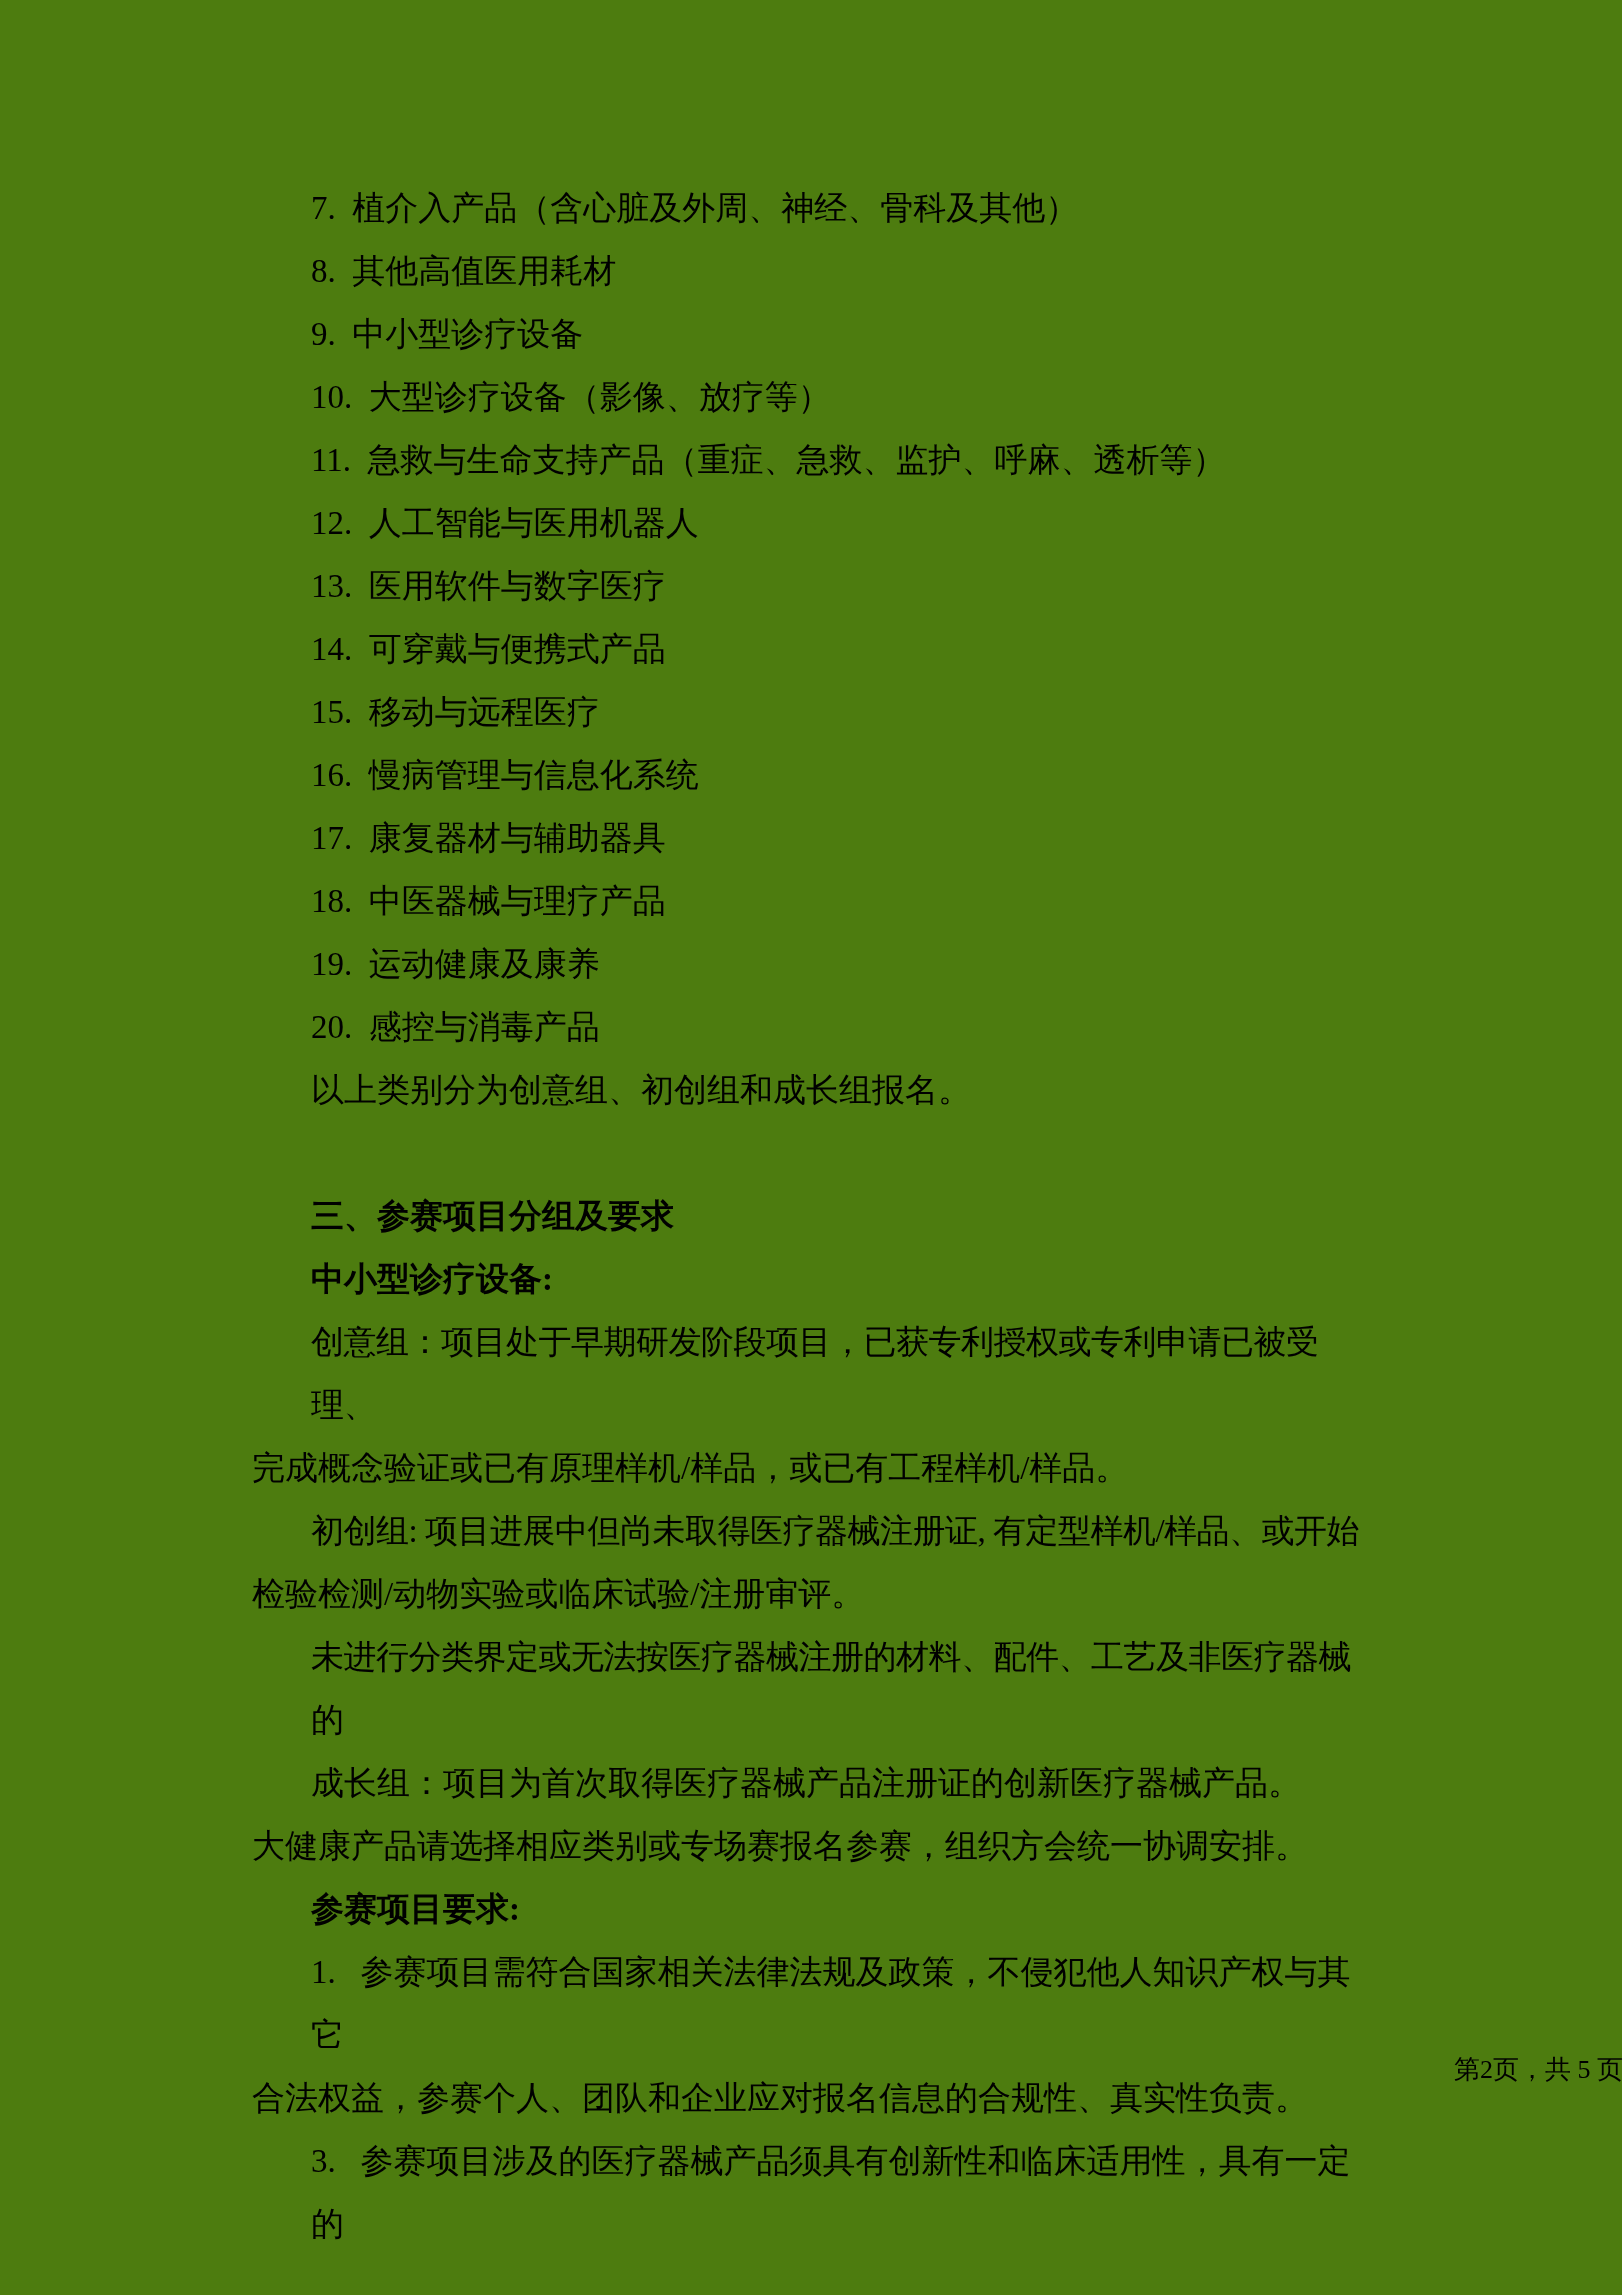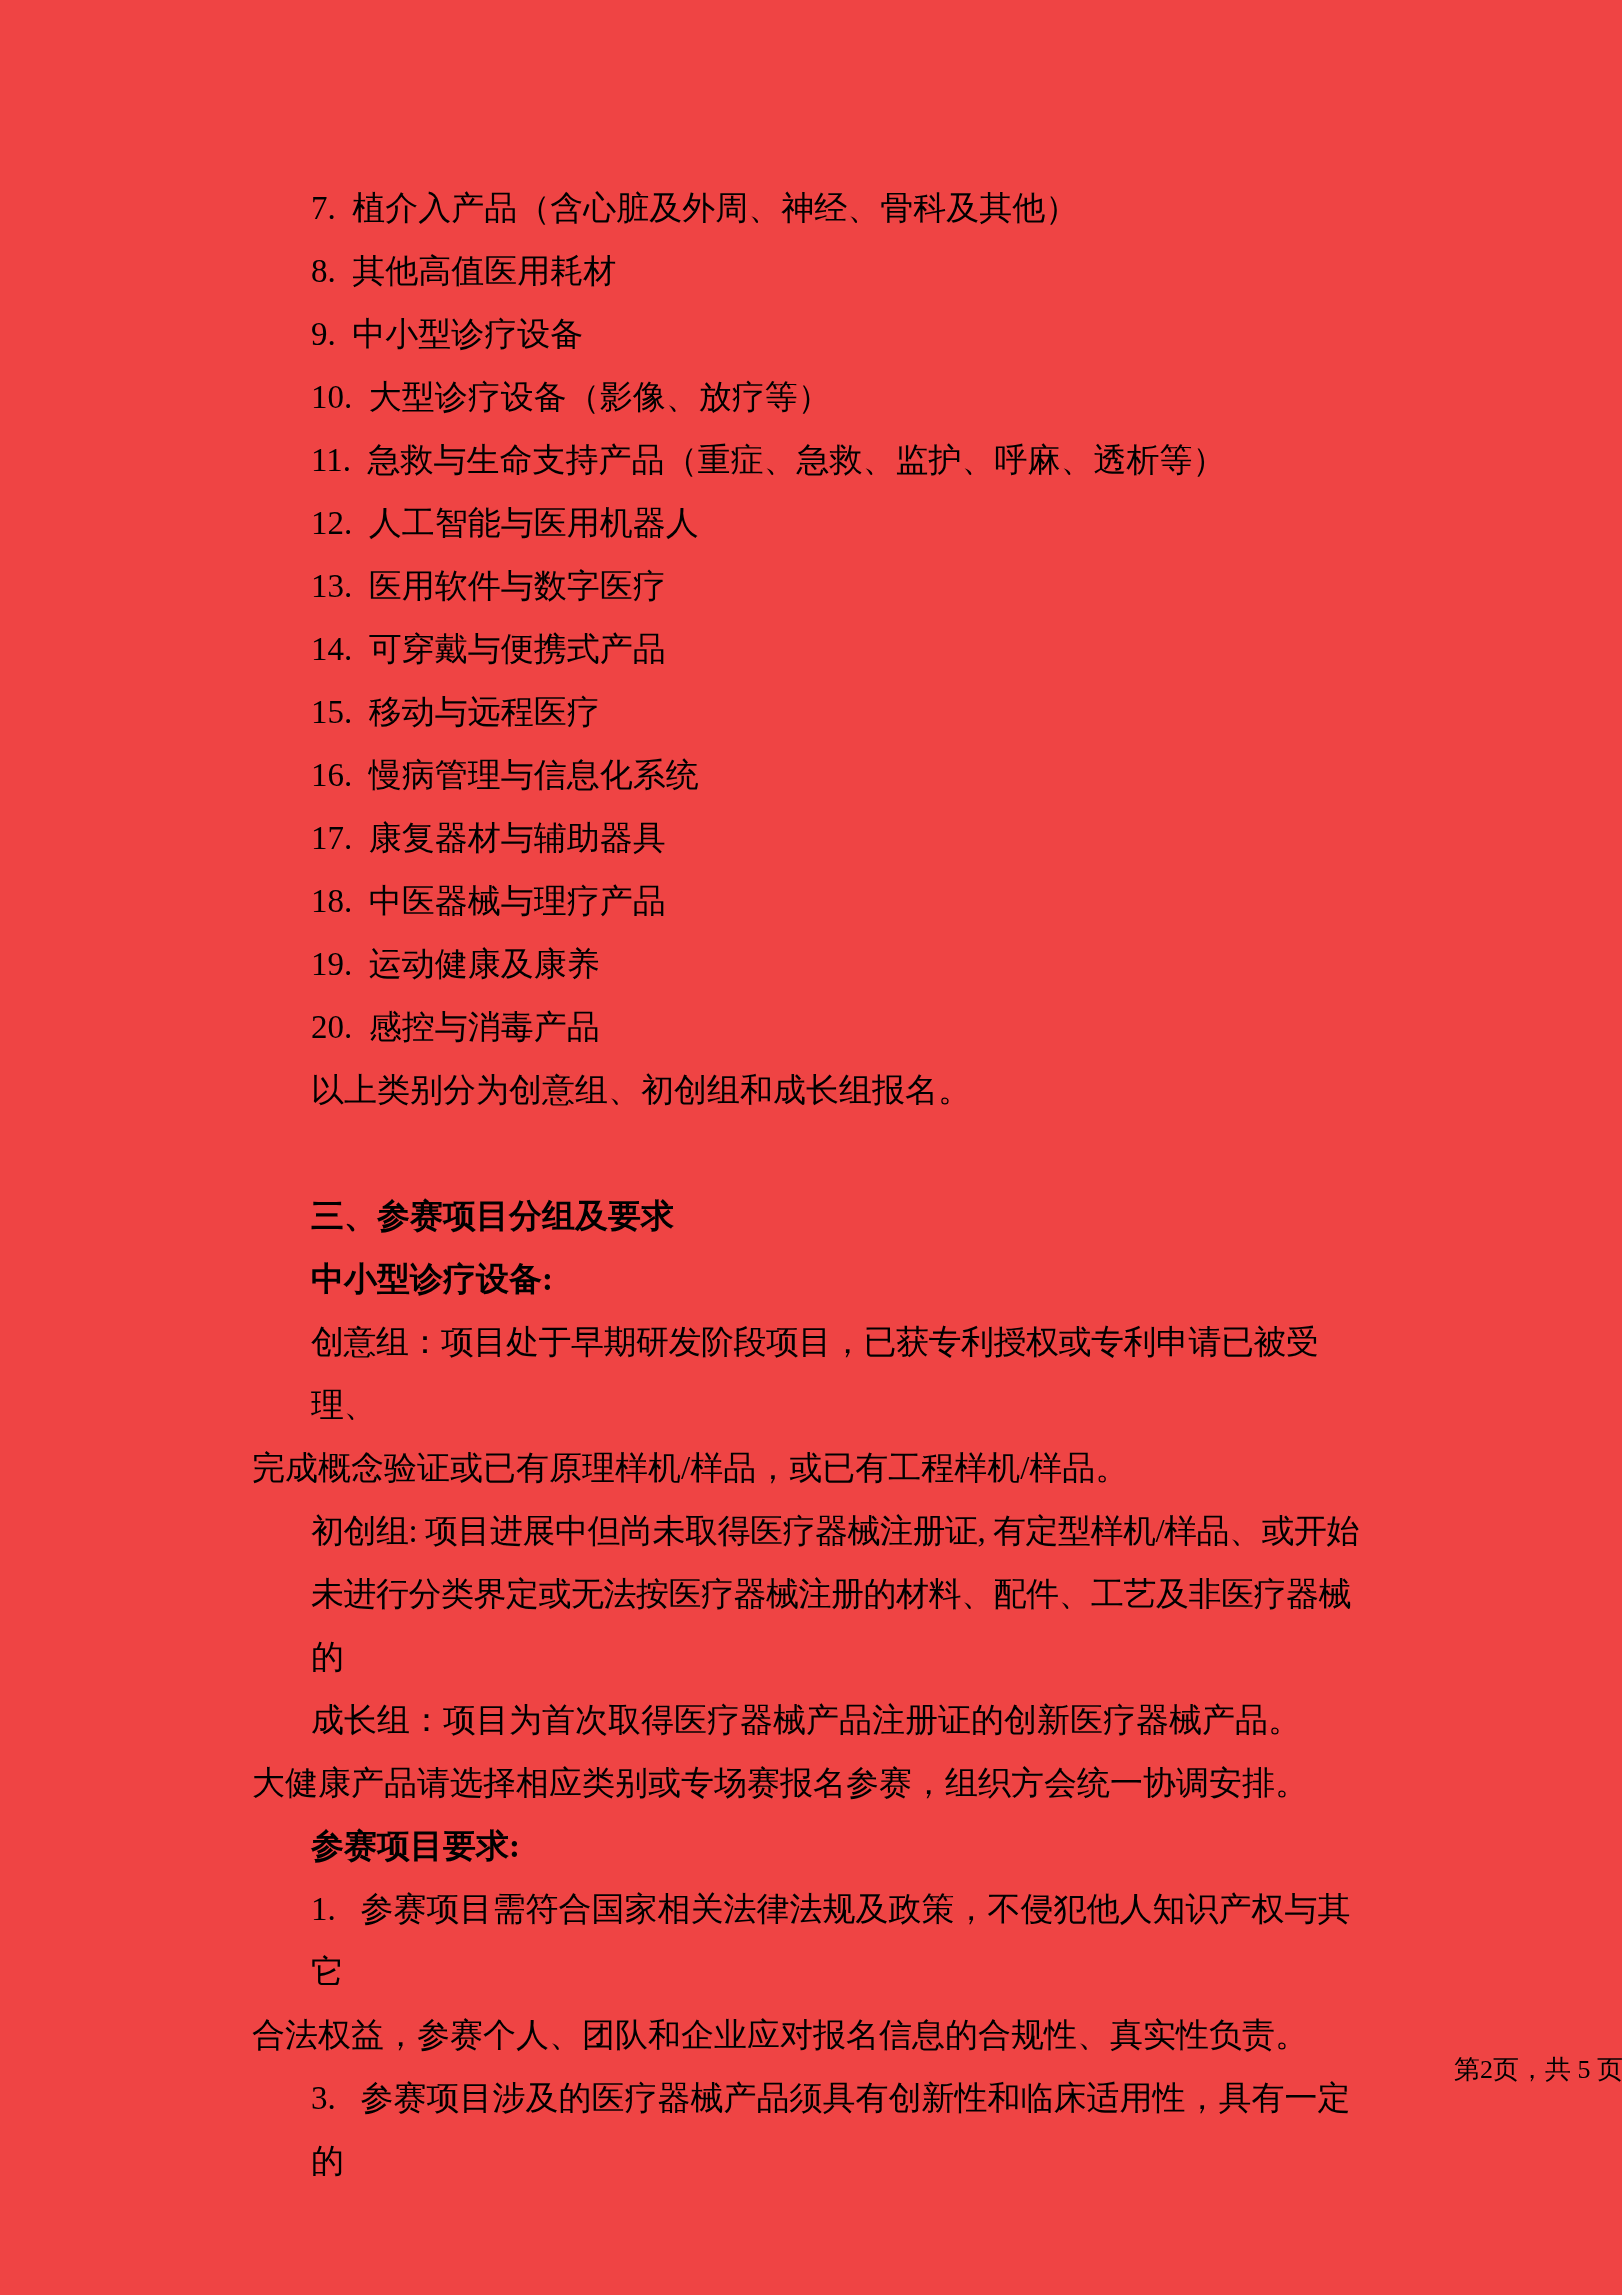--- a/index.html
+++ b/index.html
@@ -1,19 +1,19 @@
 <!DOCTYPE html>
 <html style="font-size:10.5px"><head>
 <meta charset="utf-8">
 <style>
   html,body{margin:0;padding:0;background:#888;}
   .page{
     position:relative;
     width:1623px;height:2295px;
-    background:#ef4444;
+    background:#4d7c0f;
     font-family:"Liberation Serif","DejaVu Serif",serif;
     color:#000;
     margin:0 auto;
     overflow:hidden;
     text-decoration:underline;
   }
   .content{
     position:absolute;
     left:252px;top:177px;
     width:1120px;
@@ -60,20 +60,21 @@
     <div class="line indent">以上类别分为创意组、初创组和成长组报名。</div>
 
     <div class="line"></div>
 
     <div class="line indent bold">三、参赛项目分组及要求</div>
     <div class="line indent bold">中小型诊疗设备:</div>
 
     <div class="line indent tight">创意组：项目处于早期研发阶段项目，已获专利授权或专利申请已被受理、</div>
     <div class="line">完成概念验证或已有原理样机/样品，或已有工程样机/样品。</div>
     <div class="line indent tight">初创组: 项目进展中但尚未取得医疗器械注册证, 有定型样机/样品、或开始</div>
+    <div class="line">检验检测/动物实验或临床试验/注册审评。</div>
     <div class="line indent tight">未进行分类界定或无法按医疗器械注册的材料、配件、工艺及非医疗器械的</div>
     <div class="line indent">成长组：项目为首次取得医疗器械产品注册证的创新医疗器械产品。</div>
     <div class="line">大健康产品请选择相应类别或专场赛报名参赛，组织方会统一协调安排。</div>
 
     <div class="line indent bold">参赛项目要求:</div>
 
     <div class="line indent">1.   参赛项目需符合国家相关法律法规及政策，不侵犯他人知识产权与其它</div>
     <div class="line">合法权益，参赛个人、团队和企业应对报名信息的合规性、真实性负责。</div>
     <div class="line indent">3.   参赛项目涉及的医疗器械产品须具有创新性和临床适用性，具有一定的</div>
 

